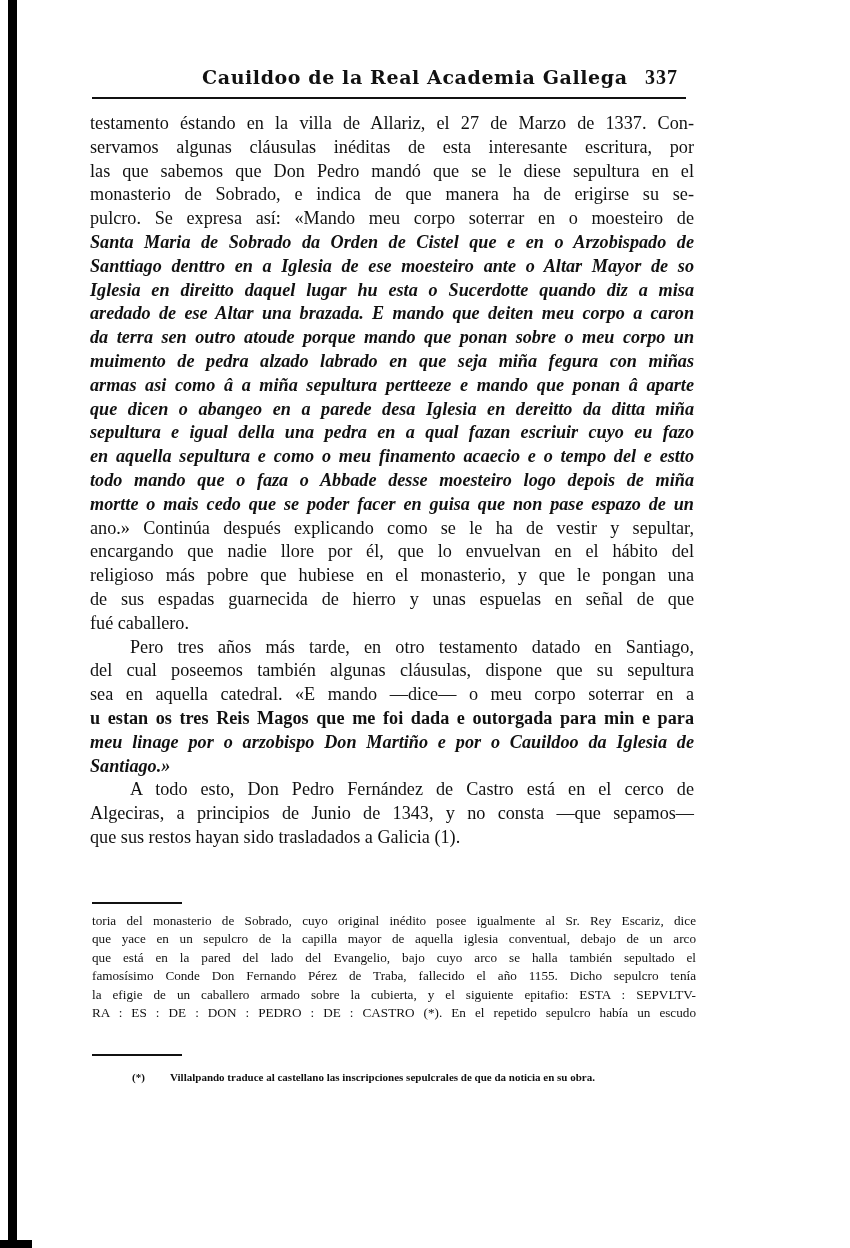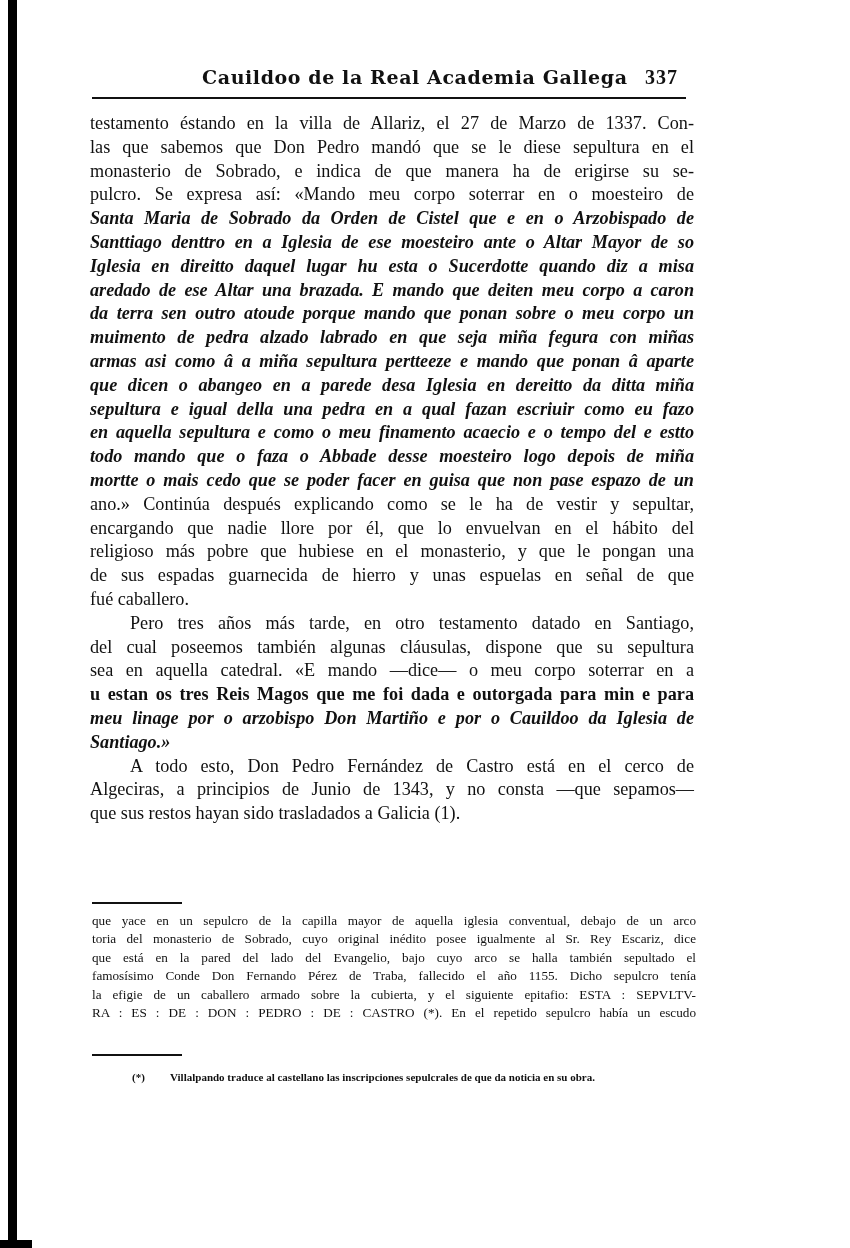--- a/index.html
+++ b/index.html
@@ -26,32 +26,33 @@
 <div class="binding-foot"></div>
 
 <div class="header">
   <span class="running-head">Cauildoo de la Real Academia Gallega</span>
   <span class="page-number">337</span>
 </div>
 <div class="header-rule"></div>
 
 <div class="body-text">
   <span class="line">testamento éstando en la villa de Allariz, el 27 de Marzo de 1337. Con-</span>
+  <span class="line">servamos algunas cláusulas inéditas de esta interesante escritura, por</span>
   <span class="line">las que sabemos que Don Pedro mandó que se le diese sepultura en el</span>
   <span class="line">monasterio de Sobrado, e indica de que manera ha de erigirse su se-</span>
   <span class="line">pulcro. Se expresa así: «Mando meu corpo soterrar en o moesteiro de</span>
   <span class="line" style="font-style:italic;font-weight:bold">Santa Maria de Sobrado da Orden de Cistel que e en o Arzobispado de</span>
   <span class="line" style="font-style:italic;font-weight:bold">Santtiago denttro en a Iglesia de ese moesteiro ante o Altar Mayor de so</span>
   <span class="line" style="font-style:italic;font-weight:bold">Iglesia en direitto daquel lugar hu esta o Sucerdotte quando diz a misa</span>
   <span class="line" style="font-style:italic;font-weight:bold">aredado de ese Altar una brazada. E mando que deiten meu corpo a caron</span>
   <span class="line" style="font-style:italic;font-weight:bold">da terra sen outro atoude porque mando que ponan sobre o meu corpo un</span>
   <span class="line" style="font-style:italic;font-weight:bold">muimento de pedra alzado labrado en que seja miña fegura con miñas</span>
   <span class="line" style="font-style:italic;font-weight:bold">armas asi como â a miña sepultura pertteeze e mando que ponan â aparte</span>
   <span class="line" style="font-style:italic;font-weight:bold">que dicen o abangeo en a parede desa Iglesia en dereitto da ditta miña</span>
-  <span class="line" style="font-style:italic;font-weight:bold">sepultura e igual della una pedra en a qual fazan escriuir como eu fazo</span>
+  <span class="line" style="font-style:italic;font-weight:bold">sepultura e igual della una pedra en a qual fazan escriuir cuyo eu fazo</span>
   <span class="line" style="font-style:italic;font-weight:bold">en aquella sepultura e como o meu finamento acaecio e o tempo del e estto</span>
   <span class="line" style="font-style:italic;font-weight:bold">todo mando que o faza o Abbade desse moesteiro logo depois de miña</span>
   <span class="line" style="font-style:italic;font-weight:bold">mortte o mais cedo que se poder facer en guisa que non pase espazo de un</span>
   <span class="line">ano.» Continúa después explicando como se le ha de vestir y sepultar,</span>
   <span class="line">encargando que nadie llore por él, que lo envuelvan en el hábito del</span>
   <span class="line">religioso más pobre que hubiese en el monasterio, y que le pongan una</span>
   <span class="line">de sus espadas guarnecida de hierro y unas espuelas en señal de que</span>
   <span class="line last">fué caballero.</span>
   <span class="line" style="padding-left:40px">Pero tres años más tarde, en otro testamento datado en Santiago,</span>
   <span class="line">del cual poseemos también algunas cláusulas, dispone que su sepultura</span>
@@ -60,22 +61,22 @@
   <span class="line" style="font-style:italic;font-weight:bold">meu linage por o arzobispo Don Martiño e por o Cauildoo da Iglesia de</span>
   <span class="line last" style="font-style:italic;font-weight:bold">Santiago.»</span>
   <span class="line" style="padding-left:40px">A todo esto, Don Pedro Fernández de Castro está en el cerco de</span>
   <span class="line">Algeciras, a principios de Junio de 1343, y no consta —que sepamos—</span>
   <span class="line last">que sus restos hayan sido trasladados a Galicia (1).</span>
 </div>
 
 <div class="fn-rule" style="top:902px"></div>
 
 <div class="footnote" style="top:912px">
+  <span class="line">toria del monasterio de Sobrado, cuyo original inédito posee igualmente al Sr. Rey Escariz, dice</span>
   <span class="line">que yace en un sepulcro de la capilla mayor de aquella iglesia conventual, debajo de un arco</span>
-  <span class="line">toria del monasterio de Sobrado, cuyo original inédito posee igualmente al Sr. Rey Escariz, dice</span>
   <span class="line">que está en la pared del lado del Evangelio, bajo cuyo arco se halla también sepultado el</span>
   <span class="line">famosísimo Conde Don Fernando Pérez de Traba, fallecido el año 1155. Dicho sepulcro tenía</span>
   <span class="line">la efigie de un caballero armado sobre la cubierta, y el siguiente epitafio: ESTA : SEPVLTV-</span>
   <span class="line">RA : ES : DE : DON : PEDRO : DE : CASTRO (*). En el repetido sepulcro había un escudo</span>
 </div>
 
 <div class="fn-rule" style="top:1054px"></div>
 
 <div class="footnote footnote2" style="top:1068px">
   <span class="marker">(*)</span><span>Villalpando traduce al castellano las inscripciones sepulcrales de que da noticia en su obra.</span>

